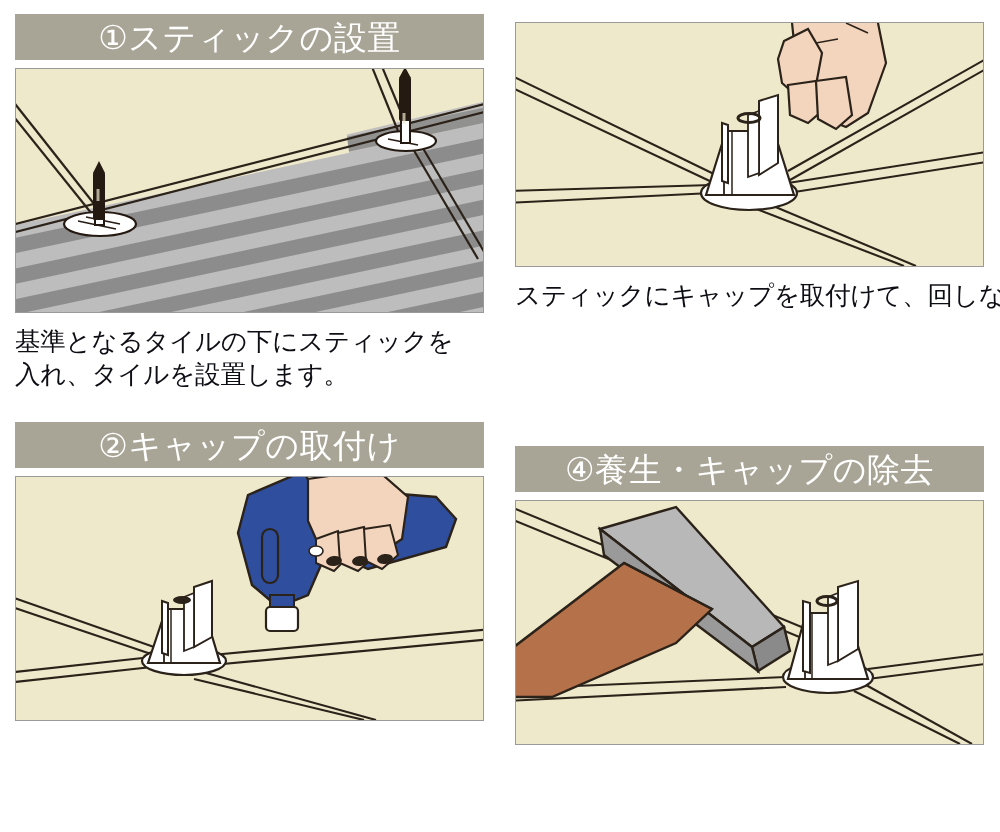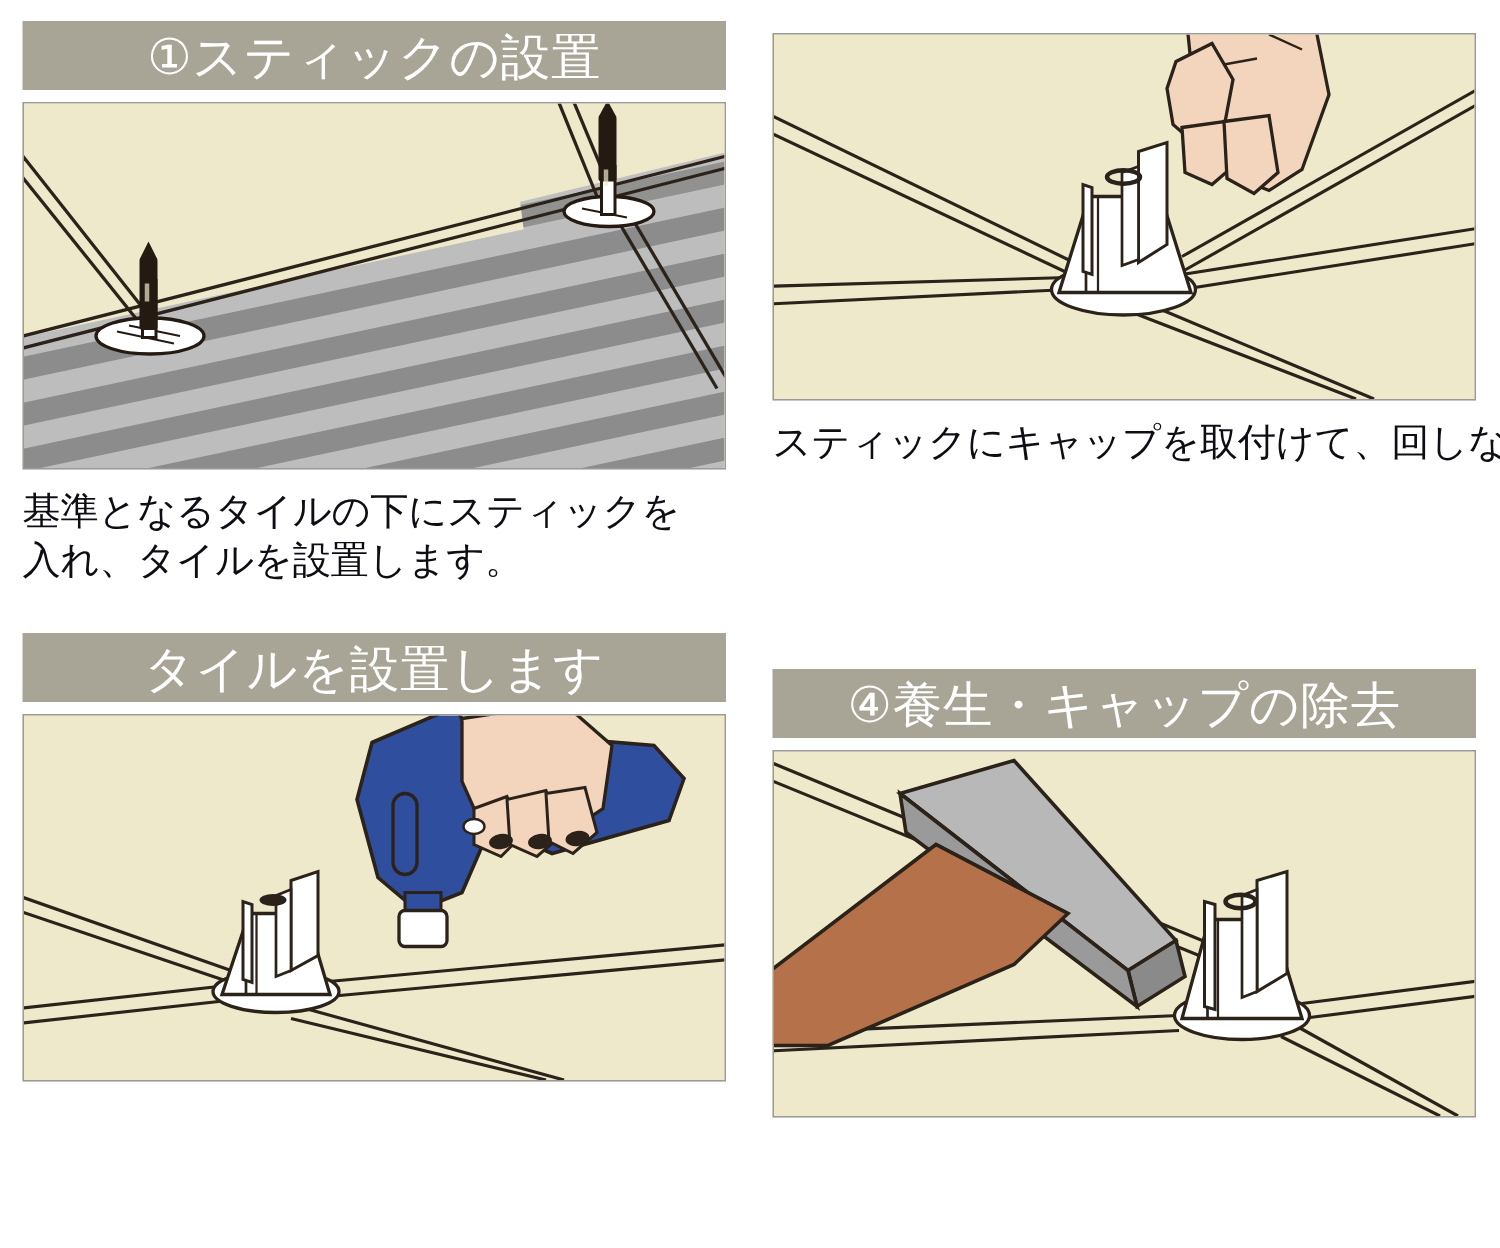--- a/index.html
+++ b/index.html
@@ -204,21 +204,21 @@
       </svg>
     </div>
 
     <div class="caption">
       <span class="caption-line">スティックにキャップを取付けて、回しな</span>
     </div>
   </div>
 
   <div class="panel panel-3">
     <div class="step-header">
-      <span class="step-header-text">タイルを設置します</span>
+      <span class="step-header-text">②キャップの取付け</span>
     </div>
 
     <div class="illus-wrap">
       <svg width="467" height="243" viewBox="0 0 467 243">
         <defs>
             <clipPath id="clip3">
               <rect x="0" y="0" width="467" height="243"></rect>
             </clipPath>
           </defs>
         <g clip-path="url(#clip3)">

